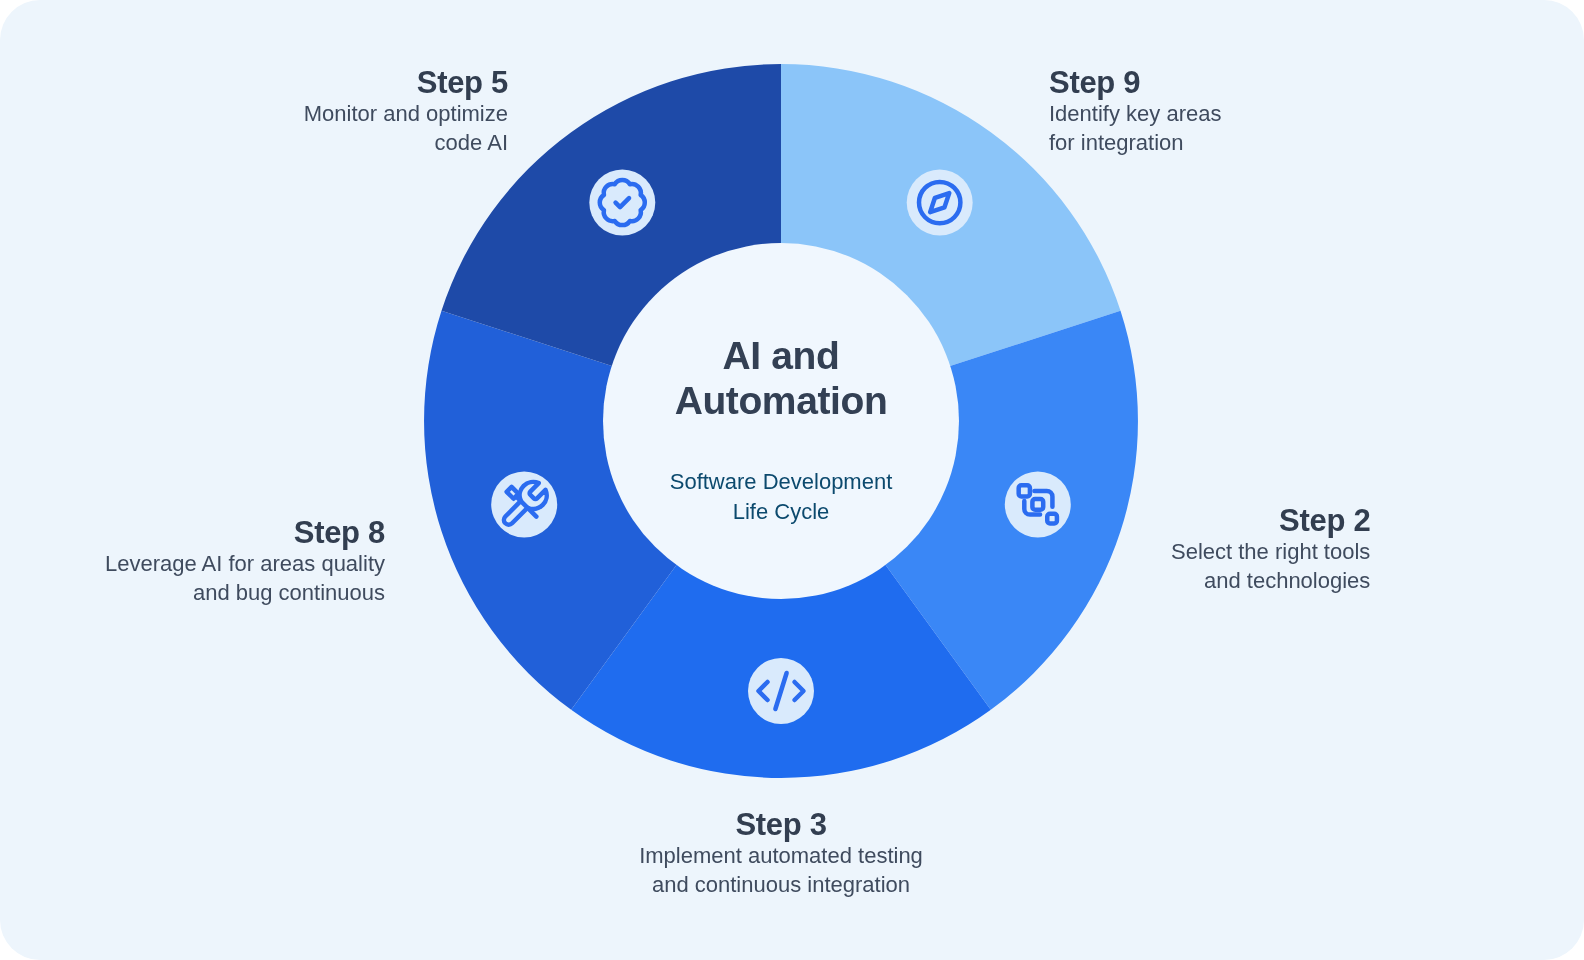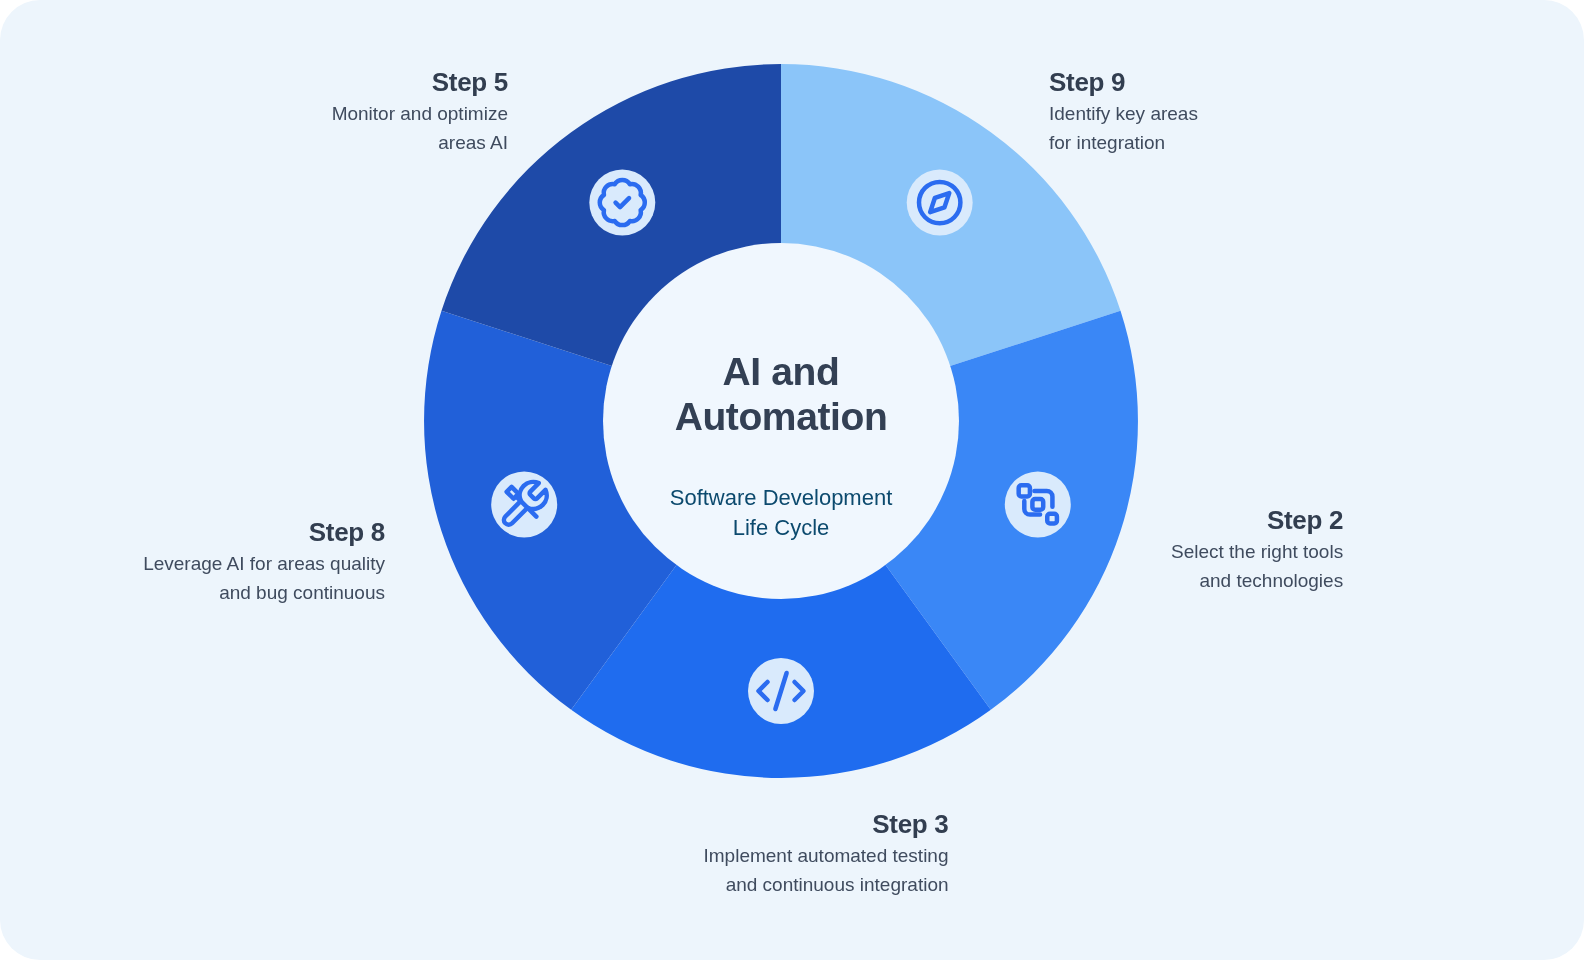--- a/index.html
+++ b/index.html
@@ -11,37 +11,37 @@
   }
   .canvas{
     position:absolute;inset:0;
     border-radius:40px;
     overflow:hidden;
   }
   #donut{position:absolute;left:0;top:0;width:1584px;height:960px;display:block;}
 
   .step{position:absolute;}
   .step-title{
-    font-size:26px;line-height:31px;font-weight:700;letter-spacing:-0.3px;
+    font-size:31px;line-height:31px;font-weight:700;letter-spacing:-0.3px;
   }
   .step-desc{
-    font-size:19px;line-height:29px;margin-top:1px;
+    font-size:22px;line-height:29px;margin-top:1px;
   }
   .align-right{text-align:right;}
   .align-left{text-align:left;}
-  .align-center{text-align:right;margin-left:45px;}
+  .align-center{text-align:center;}
 
   .step-1{left:1049px;top:67px;}
   .step-2{left:1171px;top:505px;text-align:right;}
   .step-3{left:781px;top:809px;transform:translateX(-50%);white-space:nowrap;}
   .step-4{right:1199px;top:517px;white-space:nowrap;}   
   .step-5{right:1076px;top:67px;white-space:nowrap;}    
 
   .center-text{
-    position:absolute;left:781px;top:349px;transform:translateX(-50%);
+    position:absolute;left:781px;top:333px;transform:translateX(-50%);
     text-align:center;white-space:nowrap;
   }
   .center-title{font-size:39px;line-height:45px;font-weight:700;letter-spacing:-0.4px;}
   .center-sub{font-size:22px;line-height:30px;margin-top:8px;}
 </style>
 </head>
 <body style="background: rgb(255, 255, 255);">
 
 <div class="canvas" style="background: rgb(237, 245, 252);">
 
@@ -114,16 +114,16 @@
     <div class="step-desc" style="color: rgb(63, 75, 94);"><span>Implement automated testing</span><br><span>and continuous integration</span></div>
   </div>
 
   <div class="step step-4 align-right">
     <div class="step-title" style="color: rgb(50, 62, 80);">Step 8</div>
     <div class="step-desc" style="color: rgb(63, 75, 94);"><span>Leverage AI for areas quality</span><br><span>and bug continuous</span></div>
   </div>
 
   <div class="step step-5 align-right">
     <div class="step-title" style="color: rgb(50, 62, 80);">Step 5</div>
-    <div class="step-desc" style="color: rgb(63, 75, 94);"><span>Monitor and optimize</span><br><span>areas AI</span></div>
+    <div class="step-desc" style="color: rgb(63, 75, 94);"><span>Monitor and optimize</span><br><span>code AI</span></div>
   </div>
 
 </div>
 
 </body></html>

